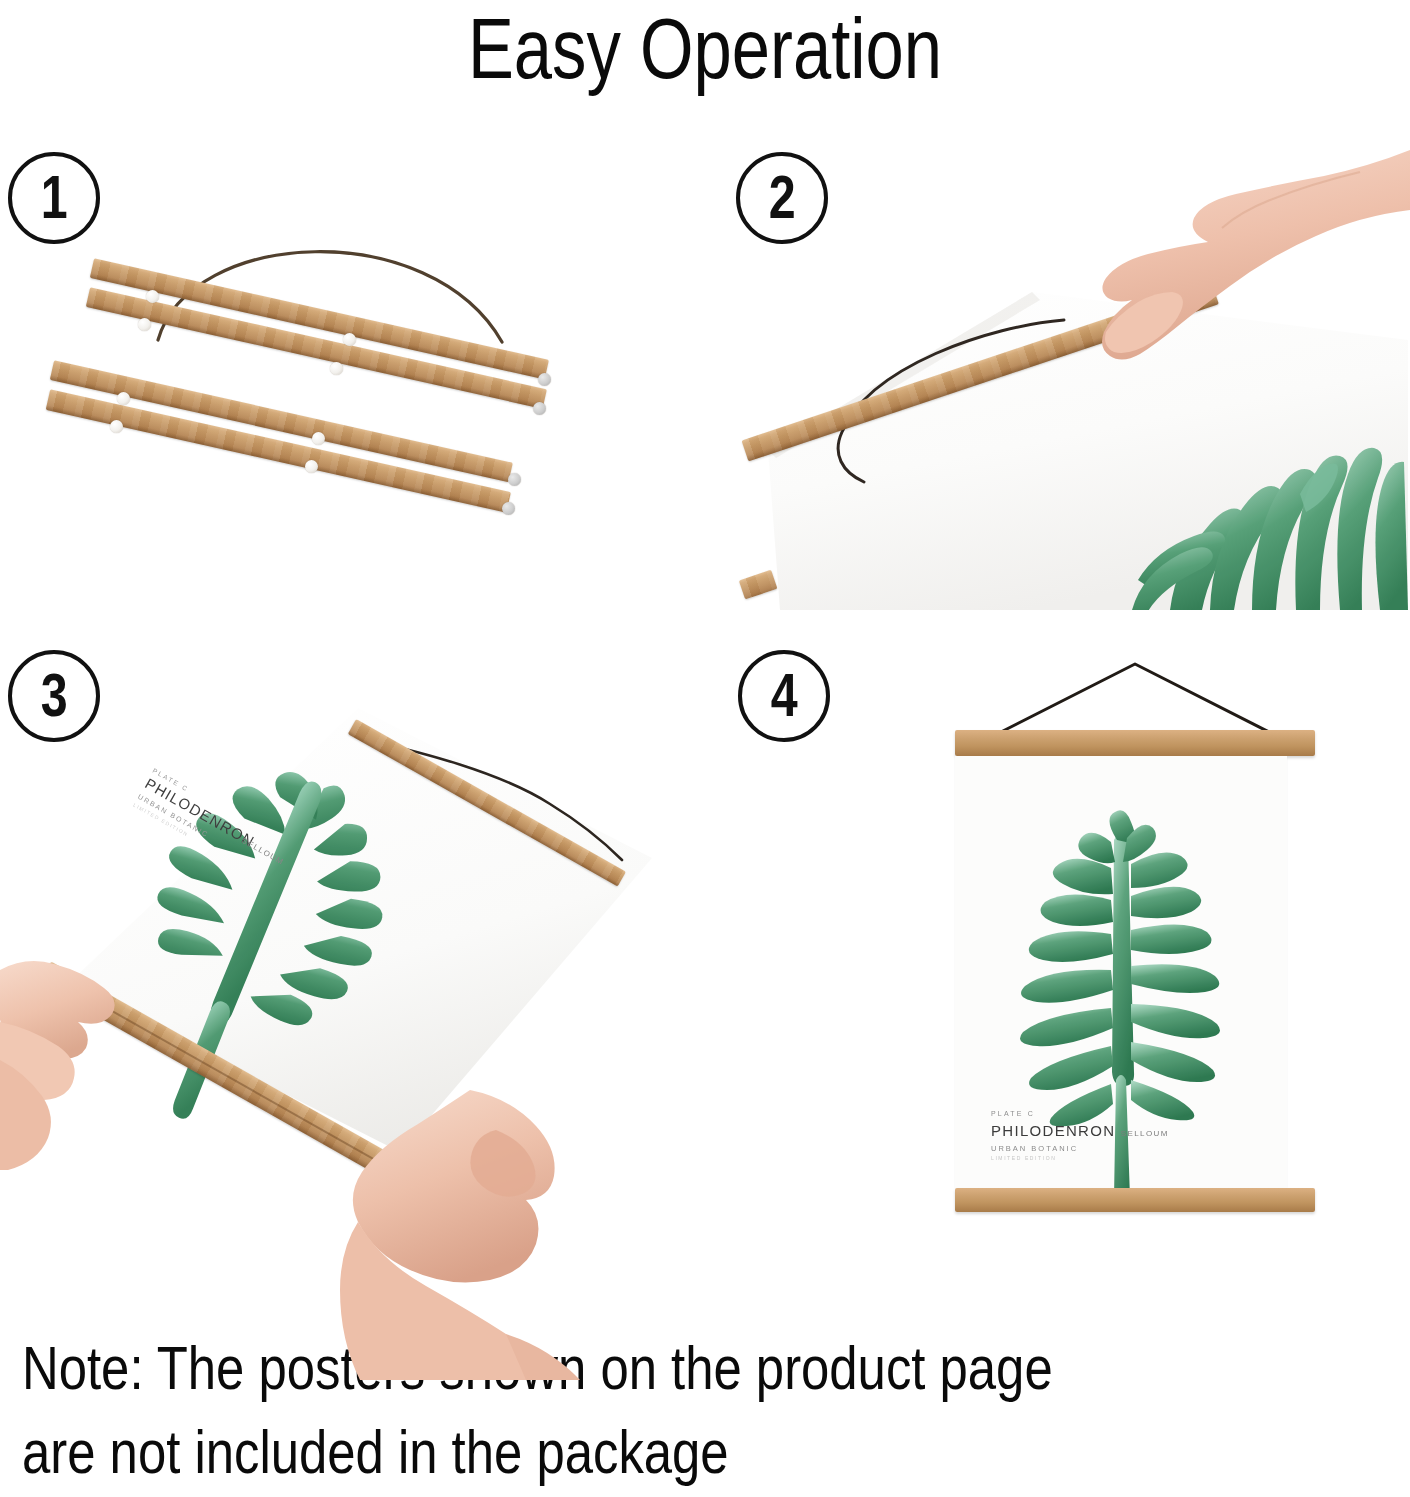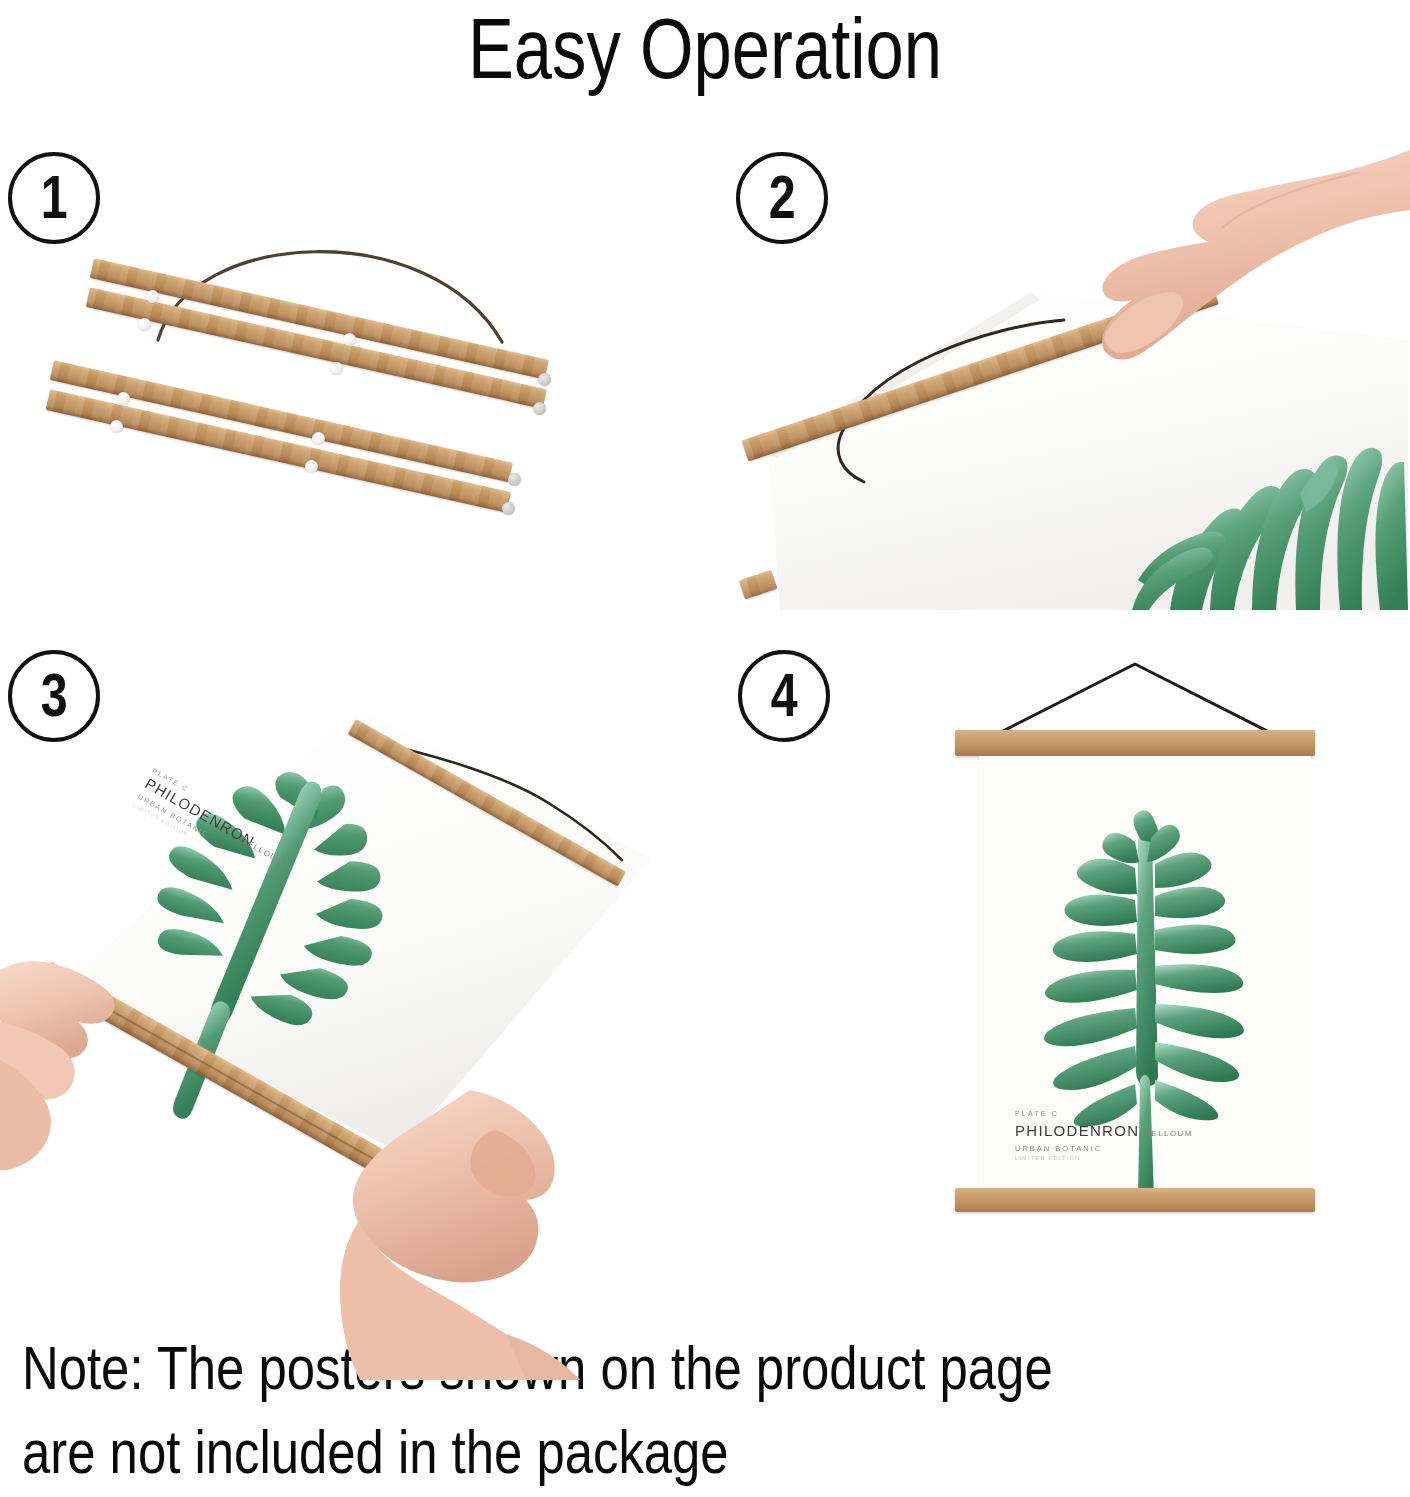--- a/index.html
+++ b/index.html
@@ -80,21 +80,21 @@
 
   
   .p4wrap{position:absolute;left:955px;top:660px;width:360px;height:600px;}
   .p4cord{position:absolute;left:0;top:0;width:360px;height:76px;}
   .p4topbar{
     position:absolute;left:0;top:70px;width:360px;height:26px;
     background:linear-gradient(180deg,#dcb183 0%,#cda271 30%,#c0945f 62%,#a87b49 100%);
     border-radius:2px;box-shadow:0 2px 3px rgba(0,0,0,.16);
   }
   .p4sheet{
-    position:absolute;left:24px;top:96px;width:332px;height:432px;
+    position:absolute;left:0;top:96px;width:332px;height:432px;
     background:#fcfcfb;box-shadow:0 1px 2px rgba(0,0,0,.05);
   }
   .p4botbar{
     position:absolute;left:0;top:528px;width:360px;height:24px;
     background:linear-gradient(180deg,#dcb183 0%,#cda271 30%,#c0945f 62%,#a87b49 100%);
     border-radius:2px;box-shadow:0 2px 3px rgba(0,0,0,.16);
   }
 
   
   .cap{position:absolute;font-family:"Liberation Sans", sans-serif;color:#4a4a4a;}

